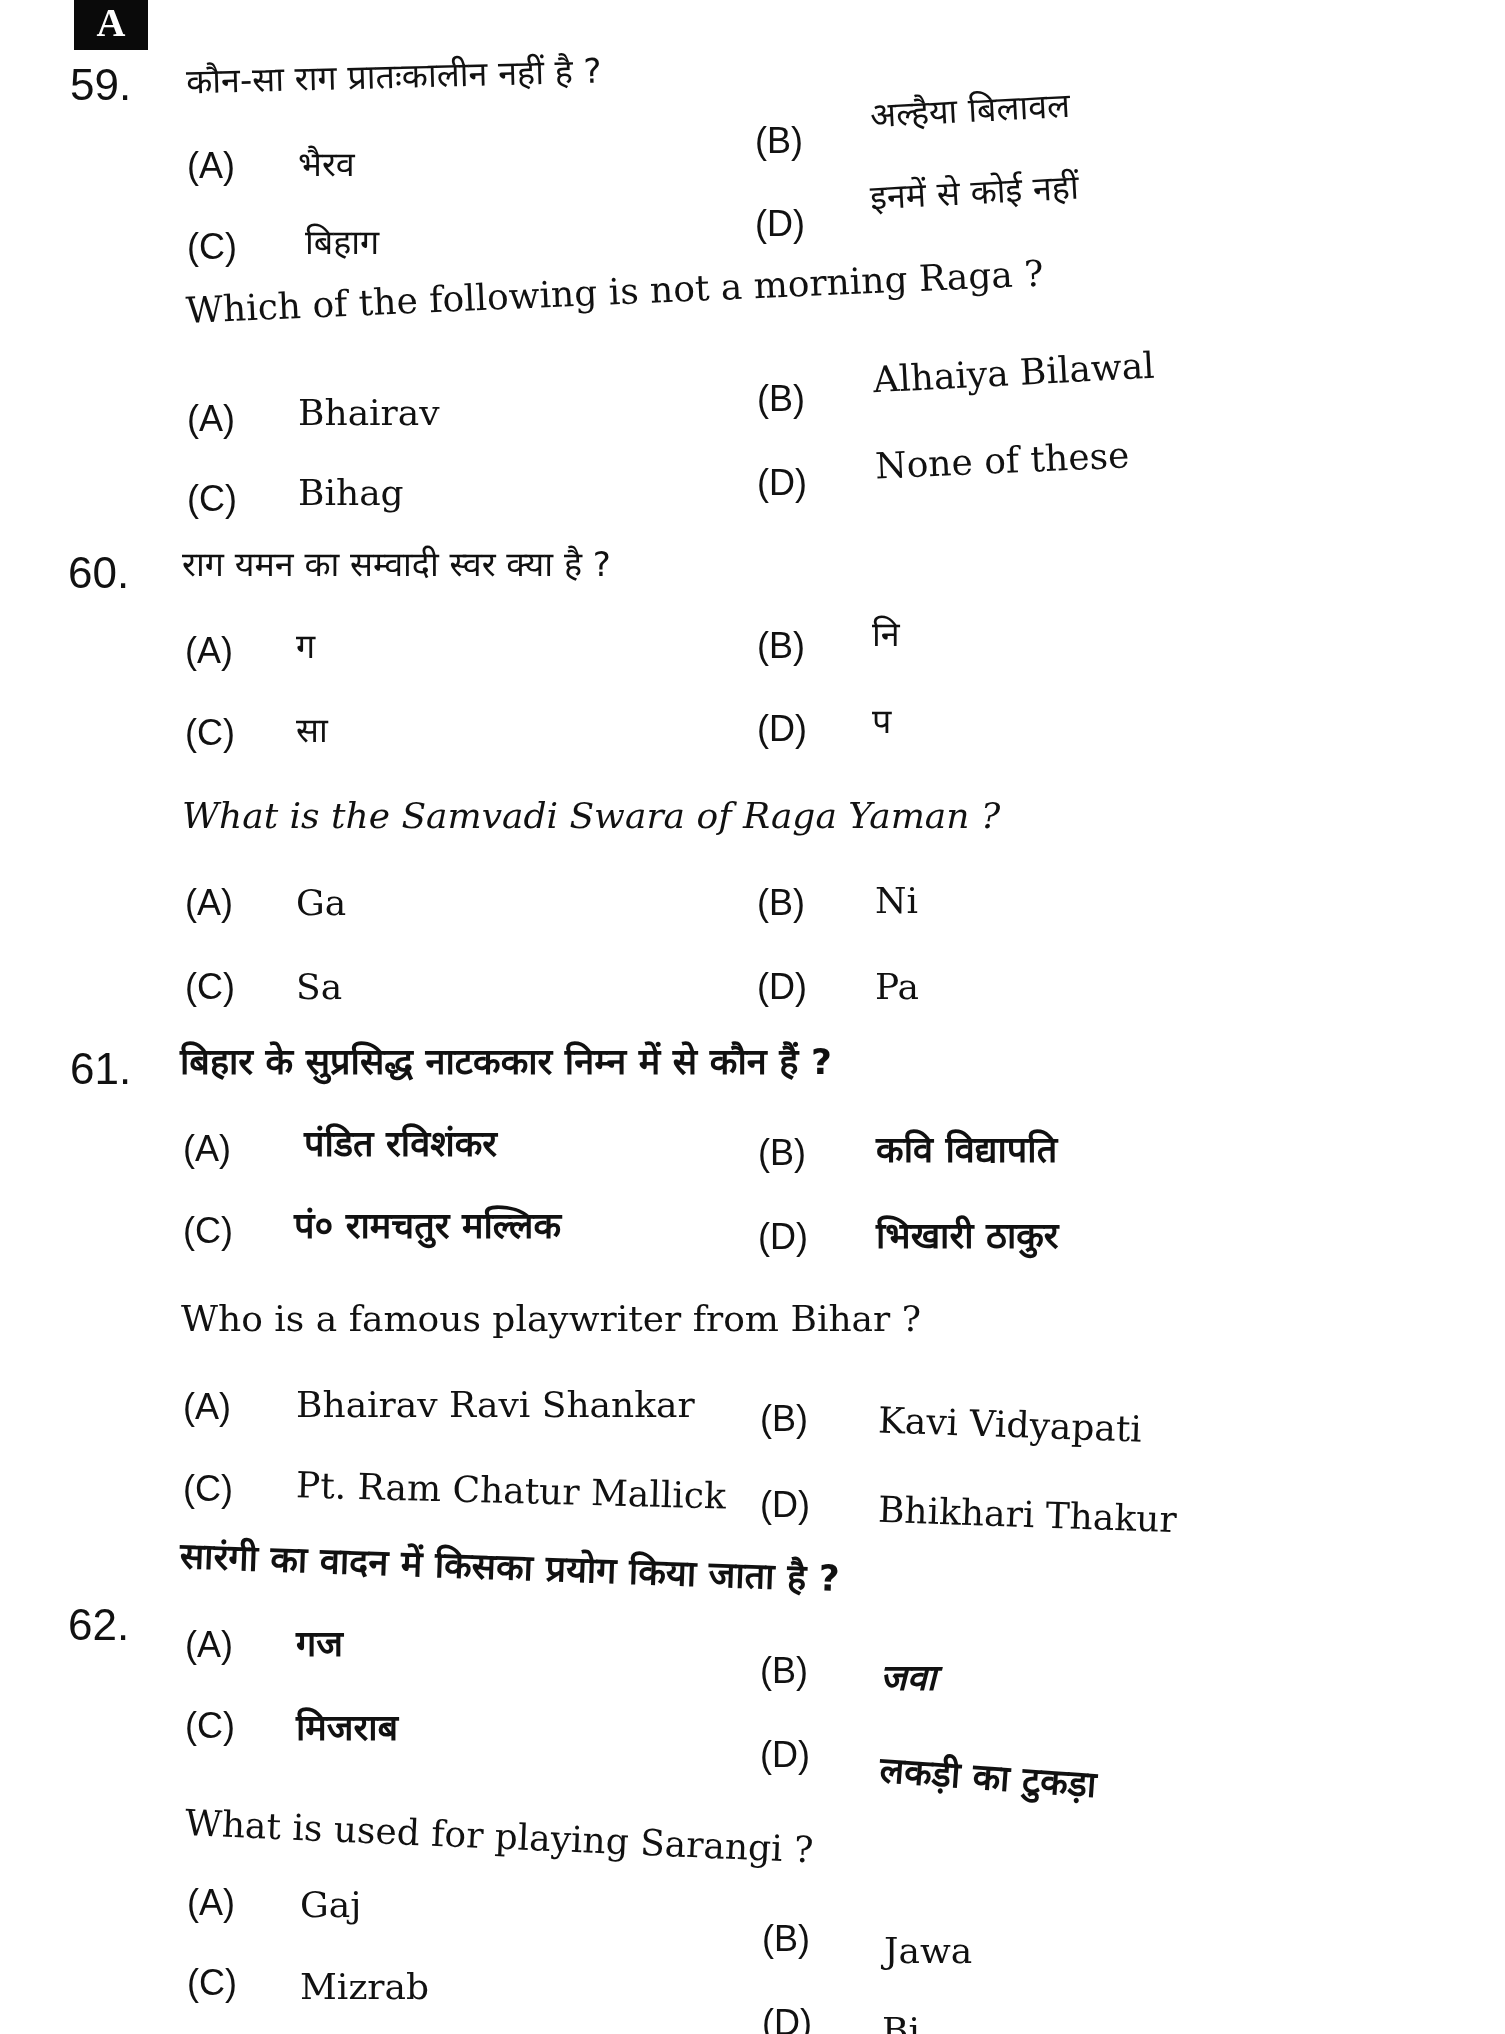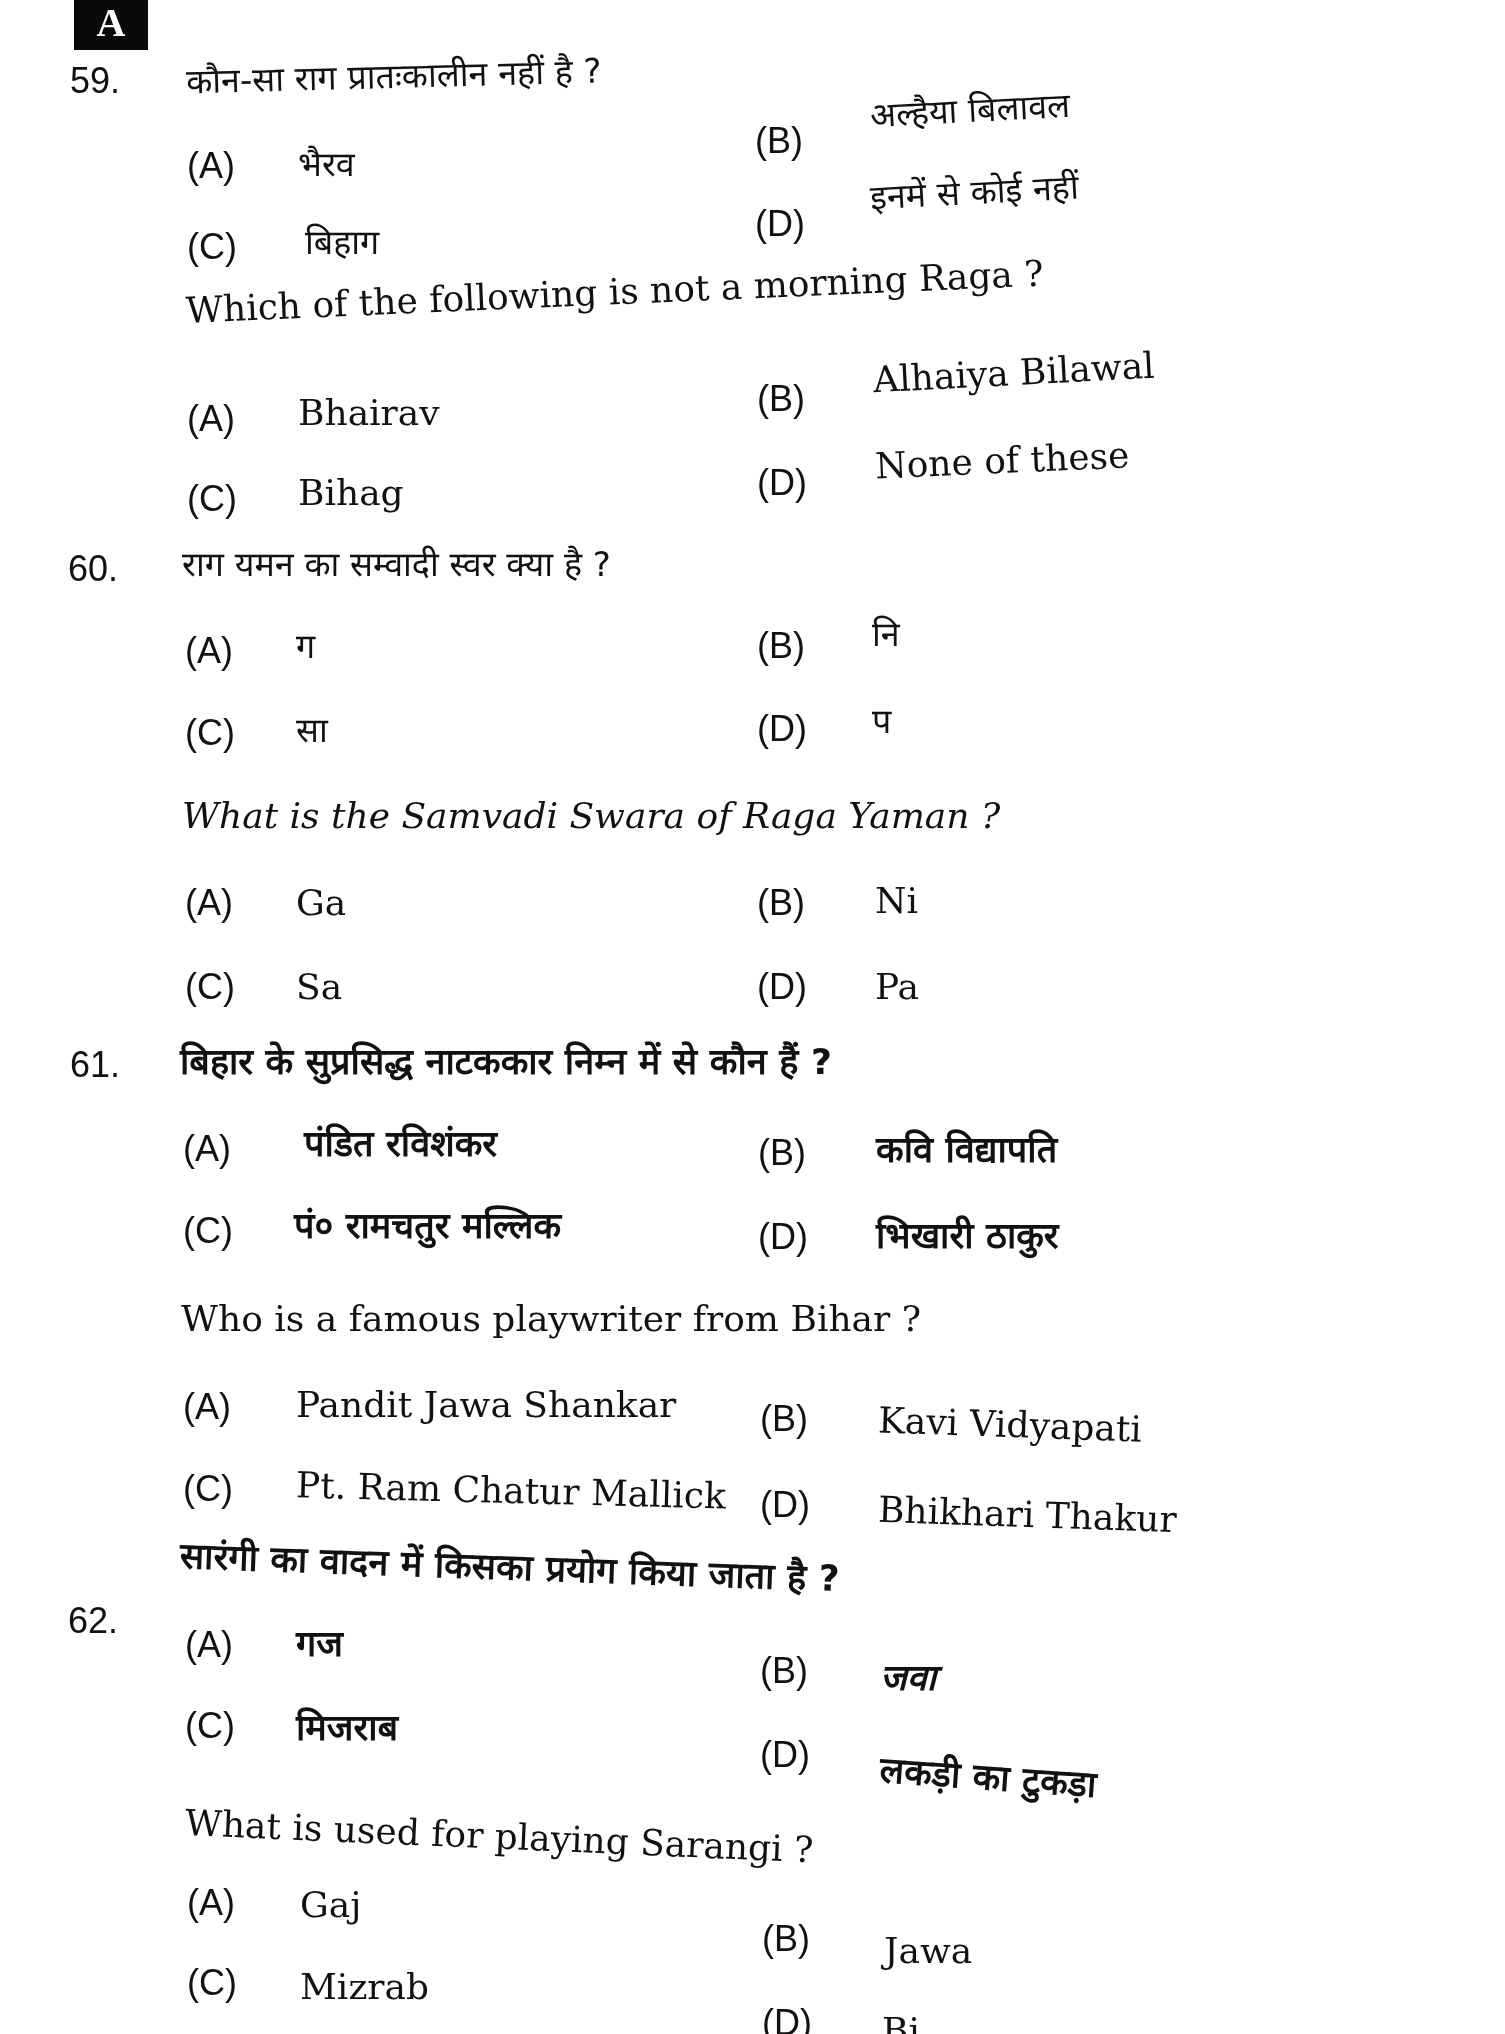--- a/index.html
+++ b/index.html
@@ -6,21 +6,21 @@
     body {
       width: 1505px; height: 2034px; position: relative; overflow: hidden;
       font-family: "DejaVu Serif", "Liberation Serif", serif; color: #111;
     }
     .set-badge {
       position: absolute; left: 74px; top: 0; width: 74px; height: 50px;
       background: #0a0a0a; color: #fff; font-family: "Liberation Serif", serif;
       font-weight: bold; font-size: 40px; text-align: center; line-height: 46px;
     }
     .abs { position: absolute; white-space: nowrap; }
-    .qnum { font-family: "Liberation Sans", sans-serif; font-size: 36px; }
+    .qnum { font-family: "Liberation Sans", sans-serif; font-size: 44px; }
     .hi { font-family: "DejaVu Sans", sans-serif; font-size: 36px; font-weight: bold; }
     .hi-light { font-family: "DejaVu Sans", sans-serif; font-size: 34px; }
     .en { font-family: "DejaVu Serif", serif; font-size: 36px; }
     .lbl { font-family: "Liberation Sans", sans-serif; font-size: 36px; }
   </style>
 </head>
 <body>
 
 <div class="set-badge">A</div>
 
@@ -72,21 +72,21 @@
 <div class="abs hi" style="left:304px;top:1118px;">पंडित रविशंकर</div>
 <div class="abs lbl" style="left:758px;top:1132px;">(B)</div>
 <div class="abs hi" style="left:876px;top:1124px;">कवि विद्यापति</div>
 <div class="abs lbl" style="left:183px;top:1210px;">(C)</div>
 <div class="abs hi" style="left:294px;top:1200px;">पं० रामचतुर मल्लिक</div>
 <div class="abs lbl" style="left:758px;top:1216px;">(D)</div>
 <div class="abs hi" style="left:876px;top:1210px;">भिखारी ठाकुर</div>
 
 <div class="abs en" style="left:181px;top:1298px;">Who is a famous playwriter from Bihar ?</div>
 <div class="abs lbl" style="left:183px;top:1386px;">(A)</div>
-<div class="abs en" style="left:296px;top:1384px;">Pandit Jawa Shankar</div>
+<div class="abs en" style="left:296px;top:1384px;">Bhairav Ravi Shankar</div>
 <div class="abs lbl" style="left:760px;top:1398px;">(B)</div>
 <div class="abs en" style="left:878px;top:1404px;transform:rotate(2deg);">Kavi Vidyapati</div>
 <div class="abs lbl" style="left:183px;top:1468px;">(C)</div>
 <div class="abs en" style="left:296px;top:1470px;transform:rotate(1.5deg);">Pt. Ram Chatur Mallick</div>
 <div class="abs lbl" style="left:760px;top:1484px;">(D)</div>
 <div class="abs en" style="left:878px;top:1494px;transform:rotate(2deg);">Bhikhari Thakur</div>
 
 <div class="abs qnum" style="left:68px;top:1600px;">62.</div>
 <div class="abs hi" style="left:180px;top:1530px;transform:rotate(2deg);transform-origin:left center;">सारंगी का वादन में किसका प्रयोग किया जाता है ?</div>
 <div class="abs lbl" style="left:185px;top:1624px;">(A)</div>

